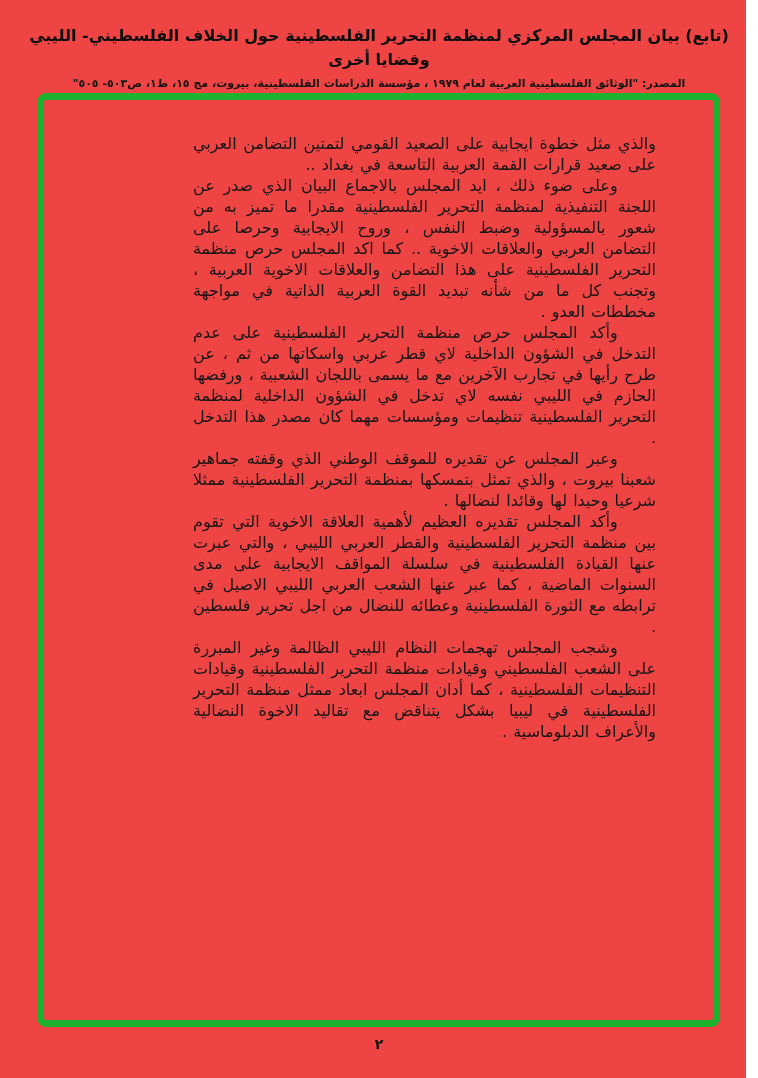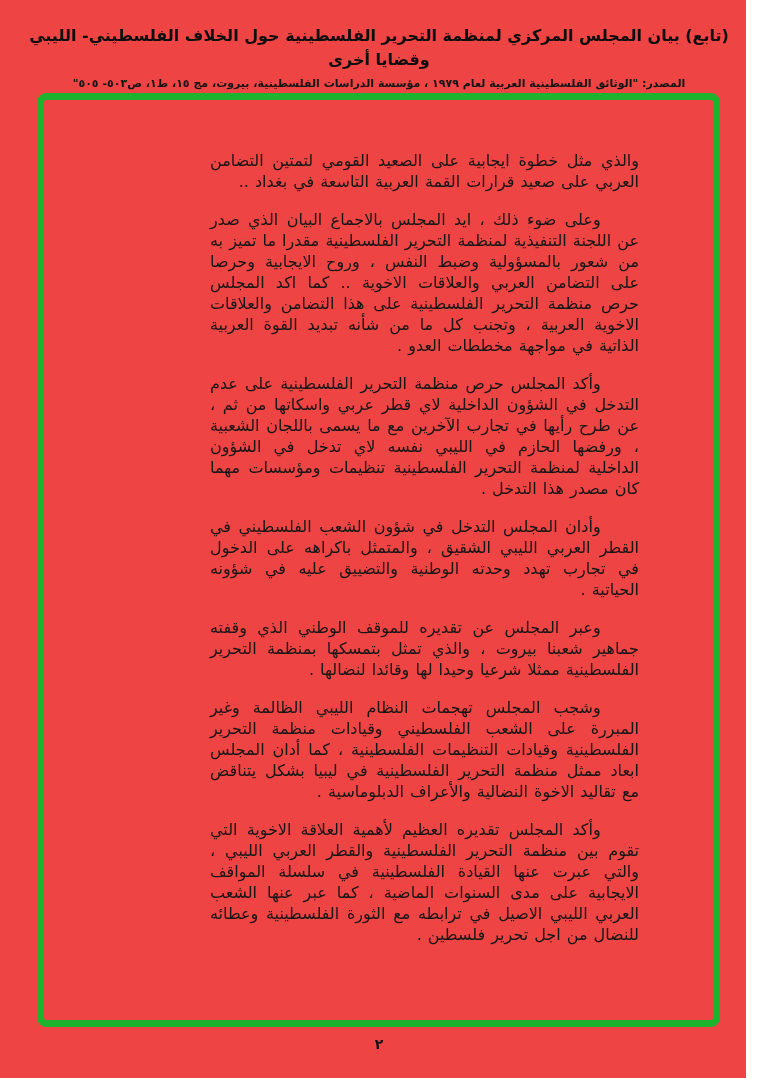--- a/index.html
+++ b/index.html
@@ -53,21 +53,21 @@
     top: 133px;
     width: 463px;
     direction: rtl;
     text-align: justify;
     font-size: 16px;
     line-height: 21px;
     color: #161616;
     word-spacing: 1px;
   }
   .text-block p {
-    margin: 17px;
+    margin: 0;
     padding: 0;
     text-indent: 2.4em;
   }
   .text-block p.flush {
     text-indent: 0;
   }
   .page-number {
     position: absolute;
     top: 1036px;
     left: 0;
@@ -87,21 +87,20 @@
     <div class="title">(تابع)  بيان المجلس المركزي لمنظمة التحرير الفلسطينية حول الخلاف الفلسطيني- الليبي وقضايا أخرى</div>
     <div class="source">المصدر: "الوثائق الفلسطينية العربية لعام ١٩٧٩ ،  مؤسسة الدراسات الفلسطينية، بيروت، مج ١٥، ط١، ص٥٠٣- ٥٠٥"</div>
   </div>
 
   <div class="frame" style="border-color: rgb(29, 179, 46);"></div>
 
   <div class="text-block">
     <p class="flush">والذي مثل خطوة ايجابية على الصعيد القومي لتمتين التضامن العربي على صعيد قرارات القمة العربية التاسعة في بغداد ..</p>
     <p>وعلى ضوء ذلك ، ايد المجلس بالاجماع البيان الذي صدر عن اللجنة التنفيذية لمنظمة التحرير الفلسطينية مقدرا ما تميز به من شعور بالمسؤولية وضبط النفس ، وروح الايجابية وحرصا على التضامن العربي والعلاقات الاخوية .. كما اكد المجلس حرص منظمة التحرير الفلسطينية على هذا التضامن والعلاقات الاخوية العربية ، وتجنب كل ما من شأنه تبديد القوة العربية الذاتية في مواجهة مخططات العدو .</p>
     <p>وأكد المجلس حرص منظمة التحرير الفلسطينية على عدم التدخل في الشؤون الداخلية لاي قطر عربي واسكاتها من ثم ، عن طرح رأيها في تجارب الآخرين مع ما يسمى باللجان الشعبية ، ورفضها الحازم في الليبي نفسه لاي تدخل في الشؤون الداخلية لمنظمة التحرير الفلسطينية تنظيمات ومؤسسات مهما كان مصدر هذا التدخل .</p>
-    <p>وأدان المجلس التدخل في شؤون الشعب الفلسطيني في القطر العربي الليبي الشقيق ، والمتمثل باكراهه على الدخول في تجارب تهدد وحدته الوطنية والتضييق عليه في شؤونه الحياتية .</p>
     <p>وعبر المجلس عن تقديره للموقف الوطني الذي وقفته جماهير شعبنا بيروت ، والذي تمثل بتمسكها بمنظمة التحرير الفلسطينية ممثلا شرعيا وحيدا لها وقائدا لنضالها .</p>
+    <p>وأكد المجلس تقديره العظيم لأهمية العلاقة الاخوية التي تقوم بين منظمة التحرير الفلسطينية والقطر العربي الليبي ، والتي عبرت عنها القيادة الفلسطينية في سلسلة المواقف الايجابية على مدى السنوات الماضية ، كما عبر عنها الشعب العربي الليبي الاصيل في ترابطه مع الثورة الفلسطينية وعطائه للنضال من اجل تحرير فلسطين .</p>
     <p>وشجب المجلس تهجمات النظام الليبي الظالمة وغير المبررة على الشعب الفلسطيني وقيادات منظمة التحرير الفلسطينية وقيادات التنظيمات الفلسطينية ، كما أدان المجلس ابعاد ممثل منظمة التحرير الفلسطينية في ليبيا بشكل يتناقض مع تقاليد الاخوة النضالية والأعراف الدبلوماسية .</p>
-    <p>وأكد المجلس تقديره العظيم لأهمية العلاقة الاخوية التي تقوم بين منظمة التحرير الفلسطينية والقطر العربي الليبي ، والتي عبرت عنها القيادة الفلسطينية في سلسلة المواقف الايجابية على مدى السنوات الماضية ، كما عبر عنها الشعب العربي الليبي الاصيل في ترابطه مع الثورة الفلسطينية وعطائه للنضال من اجل تحرير فلسطين .</p>
   </div>
 
   <div class="page-number">٢</div>
 
 </div>
 
 </body></html>

